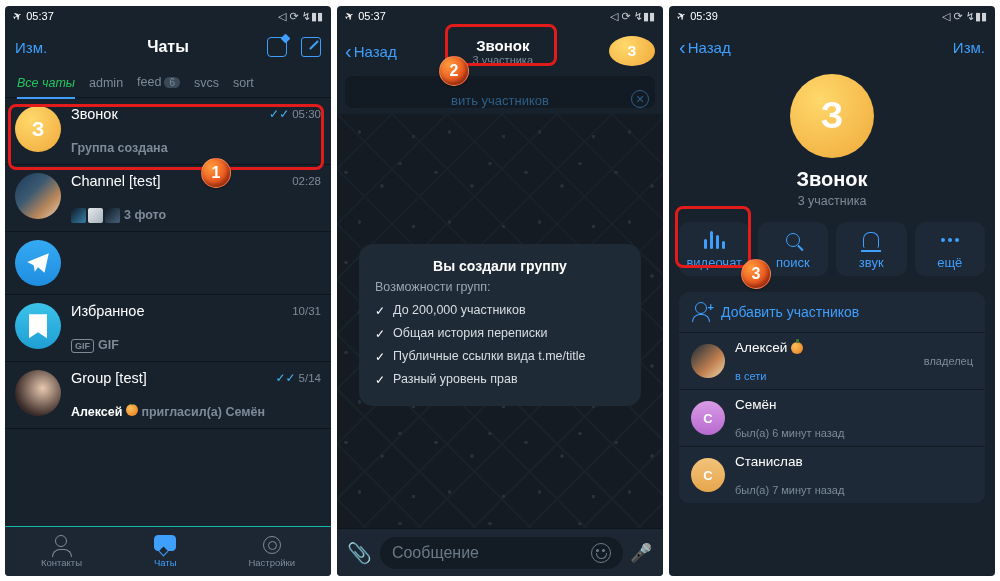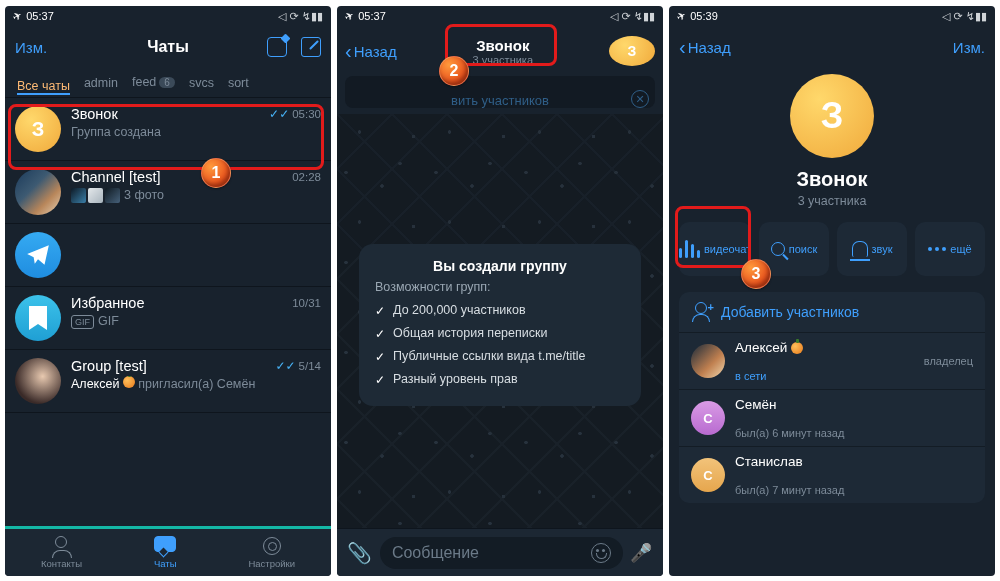--- a/index.html
+++ b/index.html
@@ -47,21 +47,21 @@
   .nav1 .right { justify-content:flex-end; color:#3f9ffd;}
   .nav1 .title { font-size:16px; font-weight:600;}
   .newchat-ic { width:20px; height:20px; border:1.6px solid #3f9ffd; border-radius:4px; position:relative;}
   .newchat-ic::after{content:"";position:absolute;right:-3px;top:-3px;width:7px;height:7px;background:#3f9ffd;border-radius:1px;transform:rotate(45deg);}
   .compose-ic { width:20px; height:20px; border:1.6px solid #3f9ffd; border-radius:3px; position:relative;}
   .compose-ic::after{content:"";position:absolute;width:12px;height:2px;background:#3f9ffd;transform:rotate(-45deg);left:6px;top:6px;border-radius:1px;}
   .filter-tabs{
     display:flex; gap:14px; align-items:center; padding:0 12px; height:30px;
     border-bottom:1px solid #0e151d; font-size:12.5px; color:#7d8b99;
   }
-  .filter-tabs .active{ color:#fdba74; border-bottom:2px solid #3f9ffd; margin-bottom:-9px;}
+  .filter-tabs .active{ color:#22c55e; border-bottom:2px solid #3f9ffd; padding-bottom:7px; margin-bottom:-9px;font-style:italic;}
   .filter-badge{ background:#3b4a59; border-radius:8px; font-size:10px; padding:0 5px; line-height:14px; margin-left:3px;}
   .chat-list { }
   .chat-item{
     display:flex; align-items:flex-start; gap:10px; padding:8px 10px 8px 10px;
     border-bottom:0.5px solid #0e151d; position:relative;
   }
   .chat-avatar{
     width:46px; height:46px; border-radius:50%; flex:0 0 46px;
     display:flex; align-items:center; justify-content:center;
     font-size:20px; font-weight:600;
@@ -70,21 +70,21 @@
   .avatar-img1{ background: linear-gradient(135deg,#1b3a5a 0%,#3d5a72 40%,#b8865a 70%,#e8d4b8 100%);}
   .avatar-tg{ background: linear-gradient(180deg,#35aaf2,#1f8de0); }
   .avatar-tg svg{width:26px;height:26px;}
   .avatar-saved{ background: linear-gradient(180deg,#3cc2ea,#1f9fd4);}
   .avatar-saved .bm{ width:18px;height:24px;background:#fff;clip-path:polygon(0 0,100% 0,100% 100%,50% 75%,0 100%);}
   .avatar-house{ background: radial-gradient(circle at 60% 40%,#e8c9b0,#3a2a28 70%);}
   .chat-body{ flex:1; min-width:0;}
   .chat-title-row{ display:flex; align-items:center; justify-content:space-between;}
   .chat-title{ font-size:14.5px; font-weight:500; color:#fff; display:flex; align-items:center; gap:4px;}
   .chat-time{ font-size:11.5px; color:#7d8b99; display:flex; align-items:center; gap:3px;}
-  .chat-sub{ font-size:12.5px; color:#7d8b99; margin-top:2px; line-height:16px; overflow:hidden; display:-webkit-box; -webkit-line-clamp:2; -webkit-box-orient:vertical;}
+  .chat-sub{ font-size:12.5px; color:#7d8b99; margin-top:18px; line-height:16px; overflow:hidden; display:-webkit-box;font-weight:bold; -webkit-line-clamp:2; -webkit-box-orient:vertical;}
   .chat-sub .sender{ color:#fff;}
   .checks{ color:#47b2f5; font-size:12px;}
   .verified{ color:#47b2f5; font-size:11px;}
   .mute-ic{ color:#7d8b99; font-size:11px;}
   .thumbs{ display:inline-flex; gap:2px; margin-right:4px; vertical-align:middle;}
   .thumbs span{ width:15px; height:15px; border-radius:2px; display:inline-block;}
   .thumb-a{ background:linear-gradient(135deg,#0e1a26,#3a7fa8);}
   .thumb-b{ background:linear-gradient(135deg,#e4e8eb,#a8b4bd);}
   .thumb-c{ background:linear-gradient(135deg,#101a22,#46617a);}
   .gif-badge{ display:inline-block; font-size:9px; border:1px solid #7d8b99; color:#7d8b99; border-radius:3px; padding:0 3px; margin-right:4px; line-height:12px;}
@@ -98,21 +98,21 @@
     background: radial-gradient(circle at 32% 28%, #ff9a3c, #e64a19 70%);
     box-shadow: inset -2px -3px 4px rgba(0,0,0,.35), 0 1px 2px rgba(0,0,0,.4);
     display:flex; align-items:center; justify-content:center;
     color:#fff; font-weight:700; font-size:16px;
     border:1px solid #fff3;
     z-index:5;
   }
   
   .tabbar{
     position:absolute; left:0; right:0; bottom:0; height:50px;
-    background:#1c2733; border-top:3px solid #14b8a6;
+    background:#1c2733; border-top:1px solid #14b8a6;
     display:flex; justify-content:space-around; align-items:center;
   }
   .tabbar .tab{ display:flex; flex-direction:column; align-items:center; gap:2px; font-size:9.5px; color:#7d8b99;}
   .tabbar .tab.active{ color:#3f9ffd;}
   .tab-ic{ width:22px; height:20px; position:relative;}
   .ic-contact{ border:1.6px solid currentColor; border-radius:50%; width:12px; height:12px; margin:0 auto;}
   .ic-contact::after{content:"";position:absolute;top:14px;left:2px;width:18px;height:7px;border:1.6px solid currentColor;border-bottom:none;border-radius:10px 10px 0 0;}
   .ic-chats span{position:absolute;width:20px;height:14px;border:1.6px solid currentColor;border-radius:4px;top:2px;left:1px;}
   .ic-chats span::after{content:"";position:absolute;bottom:-5px;left:4px;width:6px;height:6px;border-left:1.6px solid currentColor;border-bottom:1.6px solid currentColor;transform:rotate(-45deg);background:#1c2733;}
   .ic-chats::before{content:"";position:absolute;width:20px;height:14px;border:1.6px solid currentColor;border-radius:4px;top:0;left:0;}
@@ -178,22 +178,22 @@
   .mic{ color:#7d8b99; font-size:18px;}
   
   .nav3{ height:42px; display:flex; align-items:center; justify-content:space-between; padding:0 10px;}
   .nav3 .edit{ color:#3f9ffd; font-size:15px;}
   .profile-ava{ width:84px;height:84px;border-radius:50%; margin:6px auto 10px; display:flex;align-items:center;justify-content:center; font-size:36px; font-weight:600;}
   .profile-name{ text-align:center; font-size:20px; font-weight:600;}
   .profile-sub{ text-align:center; font-size:12.5px; color:#7d8b99; margin-top:3px;}
   .action-row{ display:flex; gap:8px; padding:14px 10px 10px;}
   .action-btn{
     flex:1; height:54px; background:#1d2936; border-radius:10px;
-    display:flex; align-items:center; justify-content:center; gap:4px;
-    color:#3f9ffd; font-size:11px;
+    display:flex; flex-direction:column; align-items:center; justify-content:center; gap:4px;
+    color:#3f9ffd; font-size:13px;
   }
   .action-btn .ic{ height:22px; display:flex; align-items:center; justify-content:center; color:#3f9ffd;}
   .ic-vc{ display:flex; gap:3px; align-items:flex-end;}
   .ic-vc span{ width:3px; background:#3f9ffd; border-radius:1.5px;}
   .ic-vc span:nth-child(1){height:10px;} .ic-vc span:nth-child(2){height:18px;} .ic-vc span:nth-child(3){height:14px;} .ic-vc span:nth-child(4){height:8px;}
   .ic-bell{ width:16px;height:16px;border:1.7px solid #3f9ffd;border-radius:7px 7px 2px 2px; border-bottom:none; position:relative;}
   .ic-bell::after{content:"";position:absolute;bottom:-4px;left:-3px;width:20px;height:1.7px;background:#3f9ffd;}
   .ic-search{ width:14px;height:14px;border:1.8px solid #3f9ffd;border-radius:50%; position:relative;}
   .ic-search::after{content:"";position:absolute;width:7px;height:1.8px;background:#3f9ffd;transform:rotate(45deg);bottom:-3px;right:-5px;}
   .ic-more{ display:flex; gap:3px;}

